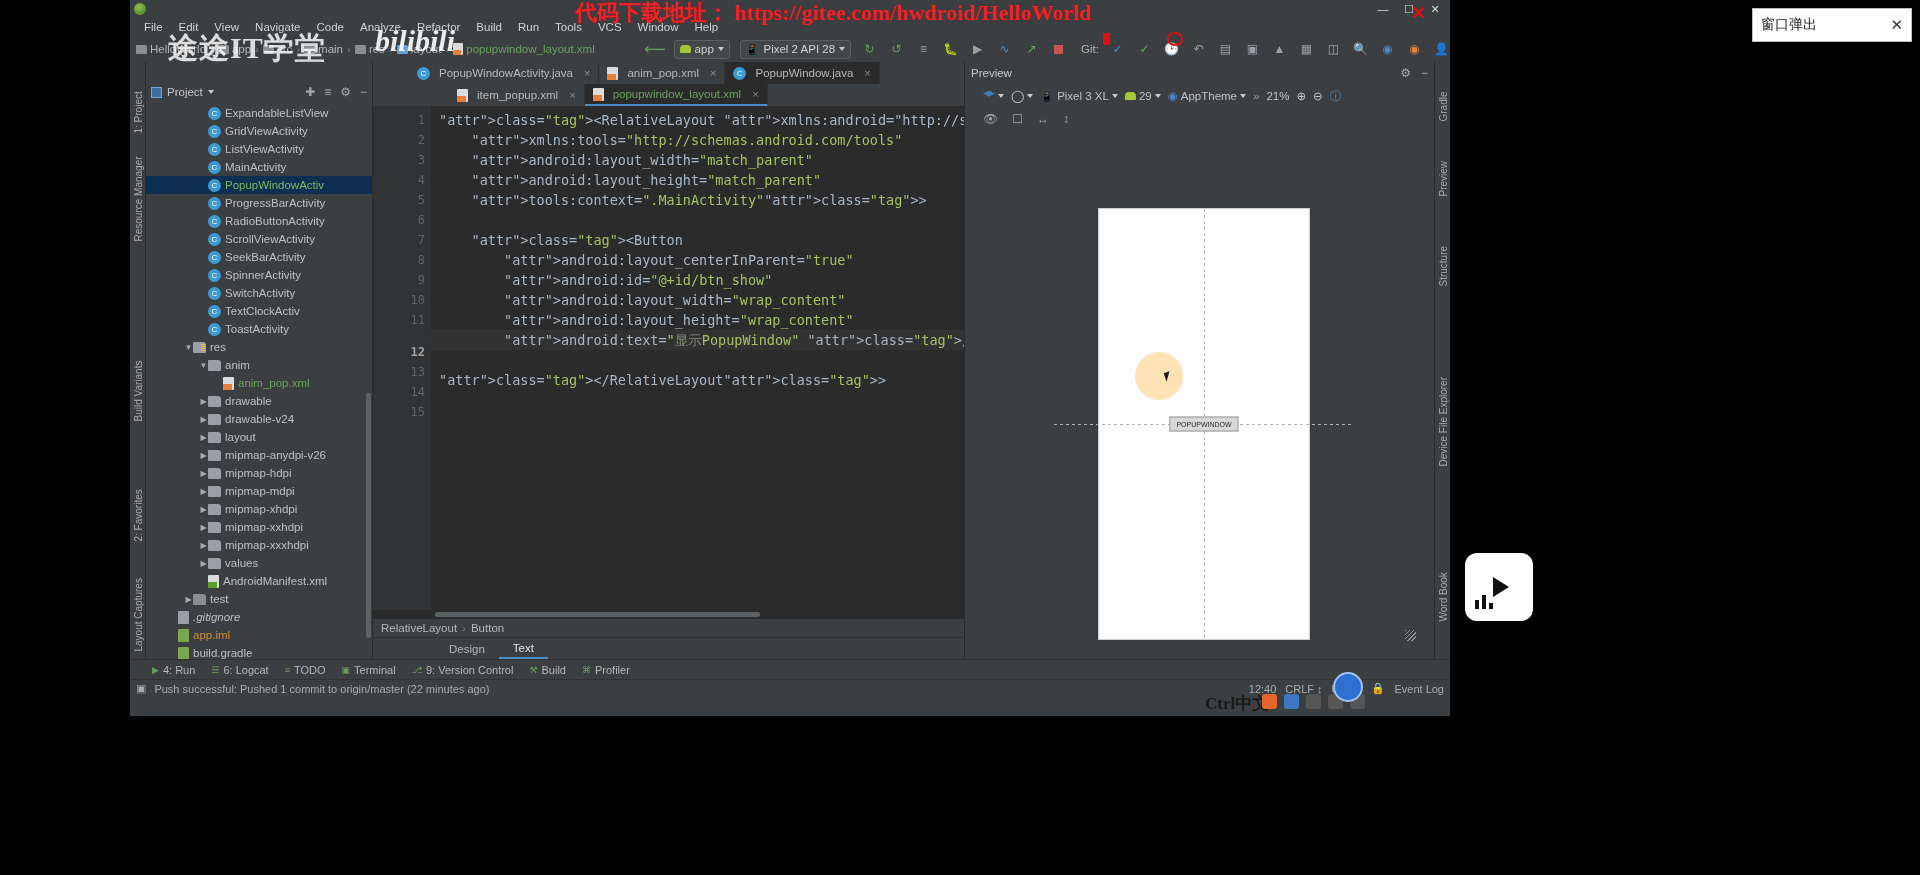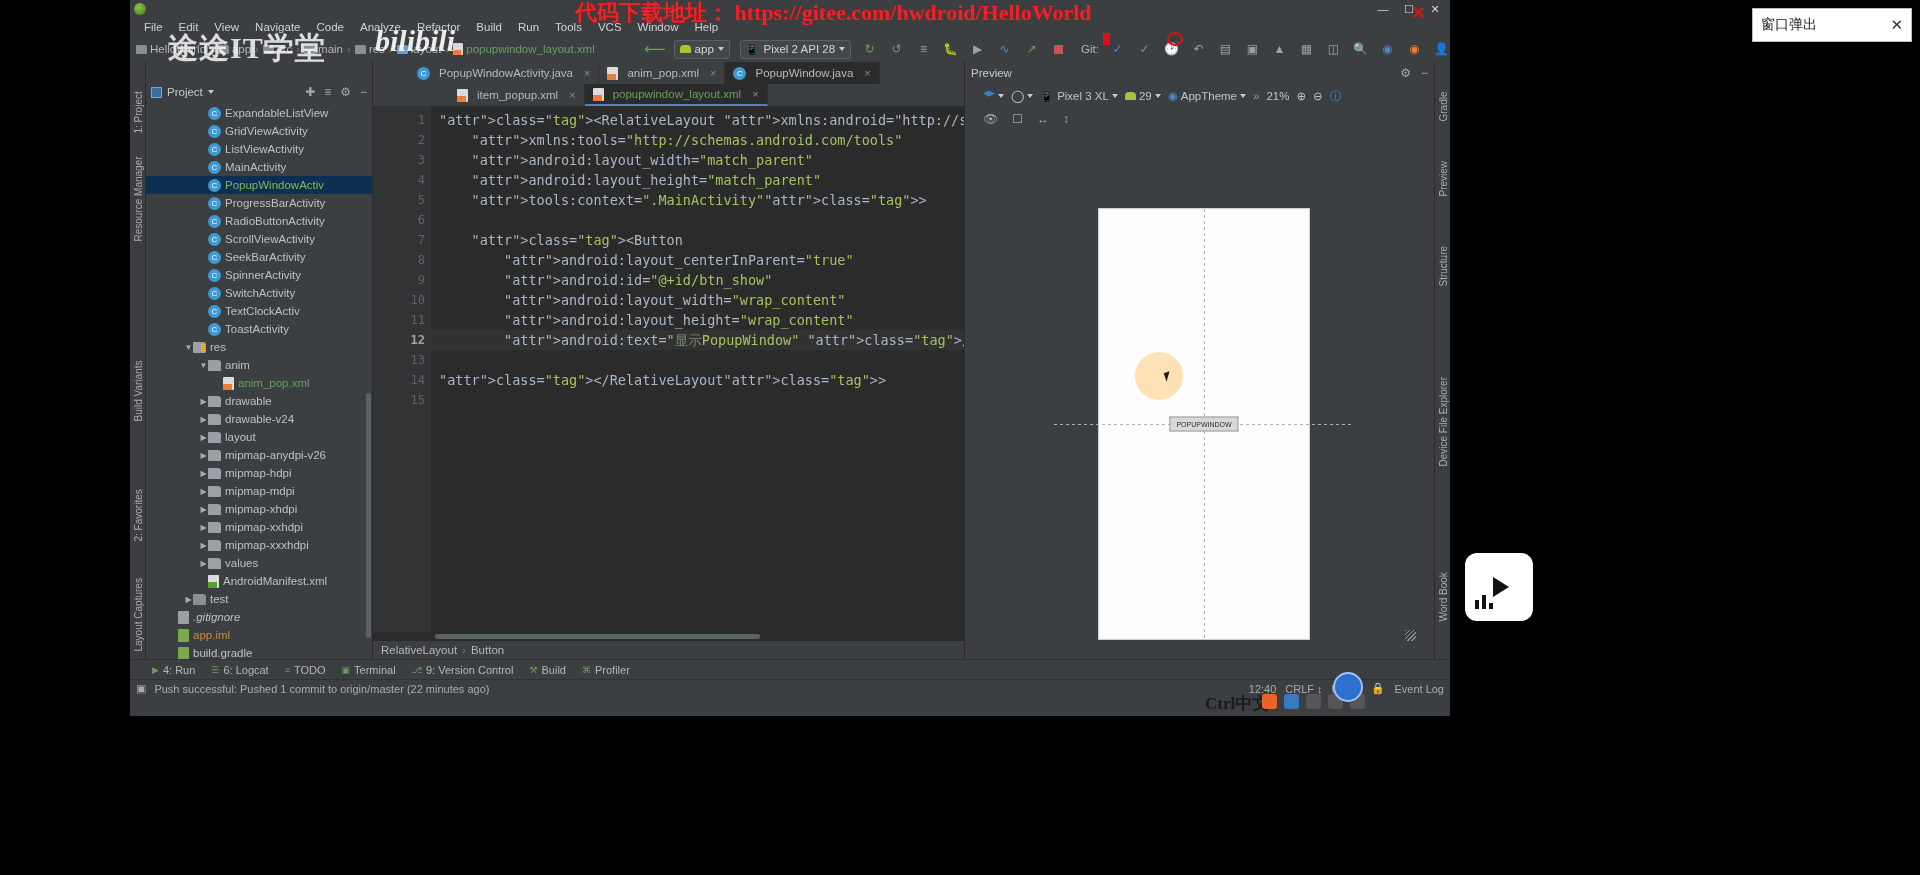--- a/index.html
+++ b/index.html
@@ -94,21 +94,21 @@
   .etab { display:flex;align-items:center;gap:5px;padding:0 8px;font-size:11.5px;color:#b6b9bc;
      border-right:1px solid #323232; white-space:nowrap;}
   .etab .x { color:#888b8e; font-size:11px; margin-left:6px;}
   .etab.sel-file { background:#2b2b2b; }
   .etab.underline { border-bottom:2px solid #4a88c7; }
   .tabrow2 { height:22px; display:flex; background:#3c3f41;}
   .codewrap { flex:1; display:flex; position:relative; overflow:hidden; background:#2b2b2b;}
   .gutter { width:58px; background:#313335; text-align:right; padding-top:4px; color:#606366;
      font-family:"DejaVu Sans Mono", monospace; font-size:12px; line-height:20px; flex:none;}
   .gutter .ln { padding-right:6px; position:relative;}
-  .gutter .ln.cur { color:#a4a3a3; font-weight:bold;}
+  .gutter .ln.cur { color:#a4a3a3; font-weight:bold;margin-top:12px;}
   .codearea { flex:1; padding-top:4px; font-family:"DejaVu Sans Mono", monospace;
      font-size:13.5px; line-height:20px; white-space:pre; color:#a9b7c6; position:relative; overflow:hidden;}
   .codearea .line { height:20px; padding-left:8px;}
   .codearea .line.hl { background:#323232; }
   .strv { color:#a5c261; }
   .cn { color:#808d76; }
   .hscroll { height:9px; background:#2b2b2b; position:relative;}
   .hscroll i { position:absolute; left:62px; top:2px; width:325px; height:5px; background:#5c6164; border-radius:2px;}
   .bcrumb2 { height:18px; display:flex; align-items:center; gap:5px; padding-left:8px;
      background:#3c3f41; font-size:11.5px; color:#b4b7ba;}
@@ -538,20 +538,25 @@
         <div class="codearea" id="codearea"><div class="line"><span <span="" class="&lt;span">"attr"</span>&gt;class=<span class="strv">"tag"</span>&gt;&lt;RelativeLayout <span class="&lt;span">"attr"</span>&gt;xmlns:android="http://schemas.andro</div><div class="line">&nbsp;&nbsp;&nbsp;&nbsp;<span class="&lt;span">"attr"</span>&gt;xmlns:tools=<span class="strv">"http://schemas.android.com/tools"</span></div><div class="line">&nbsp;&nbsp;&nbsp;&nbsp;<span class="&lt;span">"attr"</span>&gt;android:layout_width=<span class="strv">"match_parent"</span></div><div class="line">&nbsp;&nbsp;&nbsp;&nbsp;<span class="&lt;span">"attr"</span>&gt;android:layout_height=<span class="strv">"match_parent"</span></div><div class="line">&nbsp;&nbsp;&nbsp;&nbsp;<span class="&lt;span">"attr"</span>&gt;tools:context=<span class="strv">".MainActivity"</span><span <span="" class="&lt;span">"attr"</span>&gt;class=<span class="strv">"tag"</span>&gt;&gt;</div><div class="line">&nbsp;</div><div class="line">&nbsp;&nbsp;&nbsp;&nbsp;<span <span="" class="&lt;span">"attr"</span>&gt;class=<span class="strv">"tag"</span>&gt;&lt;Button</div><div class="line">&nbsp;&nbsp;&nbsp;&nbsp;&nbsp;&nbsp;&nbsp;&nbsp;<span class="&lt;span">"attr"</span>&gt;android:layout_centerInParent=<span class="strv">"true"</span></div><div class="line">&nbsp;&nbsp;&nbsp;&nbsp;&nbsp;&nbsp;&nbsp;&nbsp;<span class="&lt;span">"attr"</span>&gt;android:id=<span class="strv">"@+id/btn_show"</span></div><div class="line">&nbsp;&nbsp;&nbsp;&nbsp;&nbsp;&nbsp;&nbsp;&nbsp;<span class="&lt;span">"attr"</span>&gt;android:layout_width=<span class="strv">"wrap_content"</span></div><div class="line">&nbsp;&nbsp;&nbsp;&nbsp;&nbsp;&nbsp;&nbsp;&nbsp;<span class="&lt;span">"attr"</span>&gt;android:layout_height=<span class="strv">"wrap_content"</span></div><div class="line hl">&nbsp;&nbsp;&nbsp;&nbsp;&nbsp;&nbsp;&nbsp;&nbsp;<span class="&lt;span">"attr"</span>&gt;android:text=<span class="strv">"<span class="cn">显示</span>PopupWindow"</span> <span <span="" class="&lt;span">"attr"</span>&gt;class=<span class="strv">"tag"</span>&gt;/&gt;</div><div class="line">&nbsp;</div><div class="line"><span <span="" class="&lt;span">"attr"</span>&gt;class=<span class="strv">"tag"</span>&gt;&lt;/RelativeLayout<span <span="" class="&lt;span">"attr"</span>&gt;class=<span class="strv">"tag"</span>&gt;&gt;</div><div class="line">&nbsp;</div></div>
       </div>
       <div class="hscroll">
           <i></i>
         </div>
       <div class="bcrumb2" id="bcrumb2">
           <span>RelativeLayout</span>
           <span style="color: rgb(122, 125, 128);">›</span>
           <span>Button</span>
         </div>
+      <div class="dtabs" id="dtabs">
+          <div style="width: 62px;"></div>
+          <div class="dtab">Design</div>
+          <div class="dtab on">Text</div>
+        </div>
     </div>
 
     <div class="preview">
       <div class="pvhead">
         <span>Preview</span>
         <span class="tools">
           <span>⚙</span>
           <span>−</span>
         </span>
       </div>

